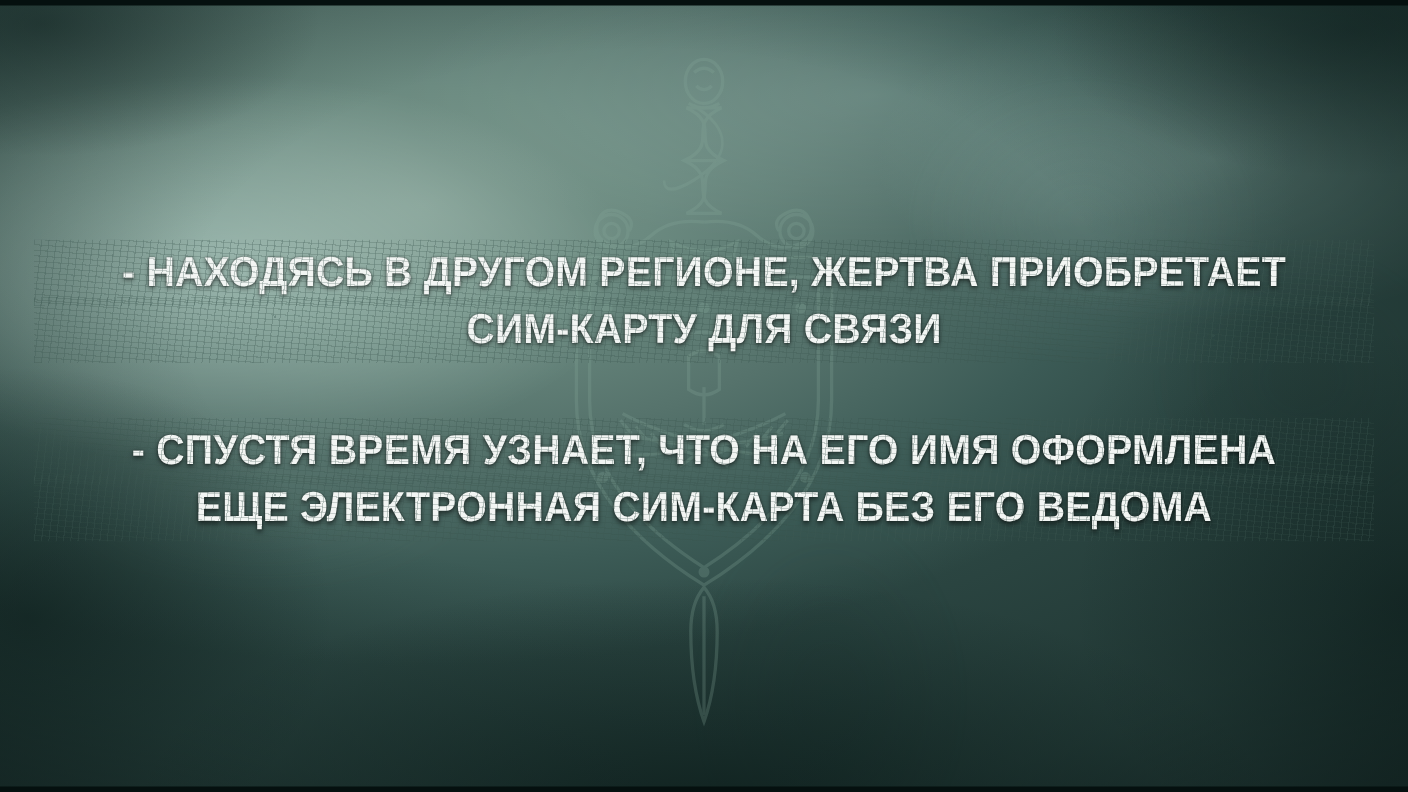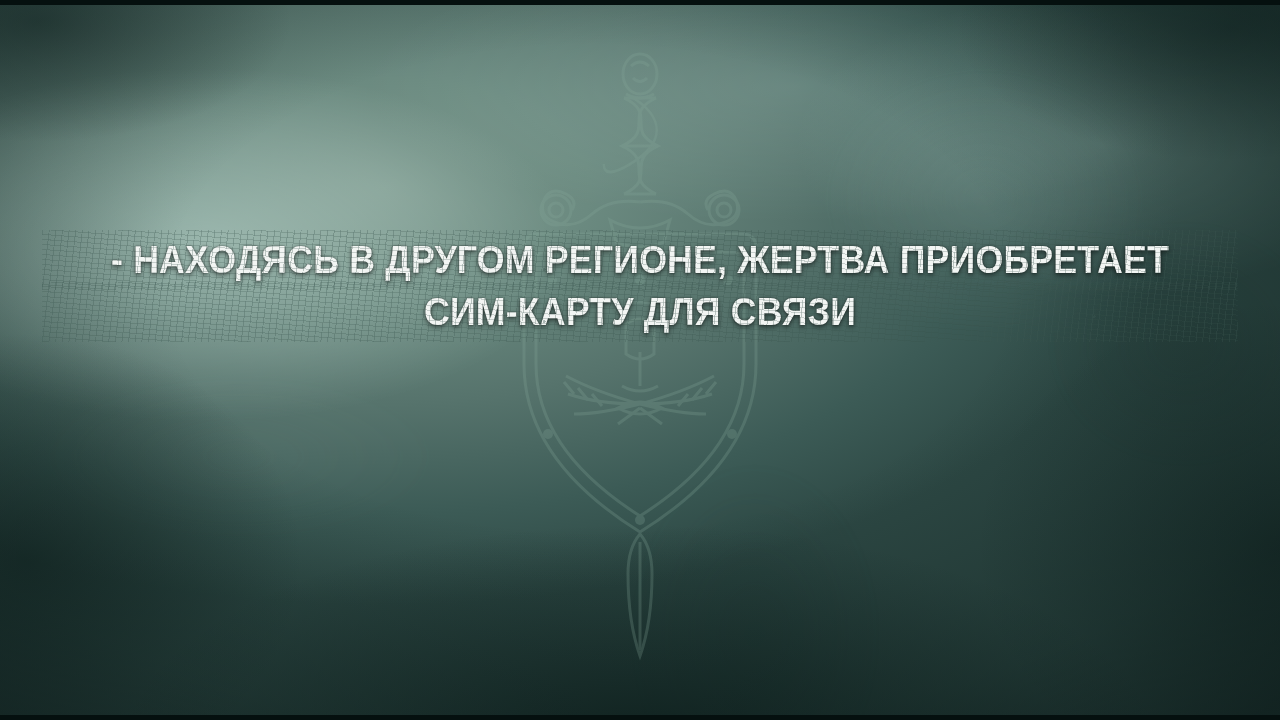--- a/index.html
+++ b/index.html
@@ -81,21 +81,21 @@
   }
   .emblem svg { display: block; width: 100%; height: 100%; }
 
   
   .captions {
     position: absolute;
     left: 0; right: 0;
     top: 222px;
     text-align: center;
   }
-  .cap-block { margin: 12px; }
+  .cap-block { margin: 0; }
   .cap-block.block-2 { margin-top: 58px; }
   .cap-line {
     display: block;
     color: #f2f5f3;
     font-family: "Liberation Sans", sans-serif;
     font-weight: 700;
     font-size: 38px;
     line-height: 52px;
     letter-spacing: 0.2px;
     white-space: nowrap;
@@ -184,19 +184,23 @@
     </svg>
   </div>
 
   <div class="captions">
 
     <div class="cap-block block-1">
       <span class="cap-line">- НАХОДЯСЬ В ДРУГОМ РЕГИОНЕ, ЖЕРТВА ПРИОБРЕТАЕТ</span>
       <span class="cap-line">СИМ-КАРТУ ДЛЯ СВЯЗИ</span>
     </div>
 
+    <div class="cap-block block-2">
+      <span class="cap-line">- СПУСТЯ ВРЕМЯ УЗНАЕТ, ЧТО НА ЕГО ИМЯ ОФОРМЛЕНА</span>
+      <span class="cap-line">ЕЩЕ ЭЛЕКТРОННАЯ СИМ-КАРТА БЕЗ ЕГО ВЕДОМА</span>
+    </div>
 
   </div>
 
   <div class="bar-top"></div>
   <div class="bar-bottom"></div>
 
 </div>
 
 </body></html>

